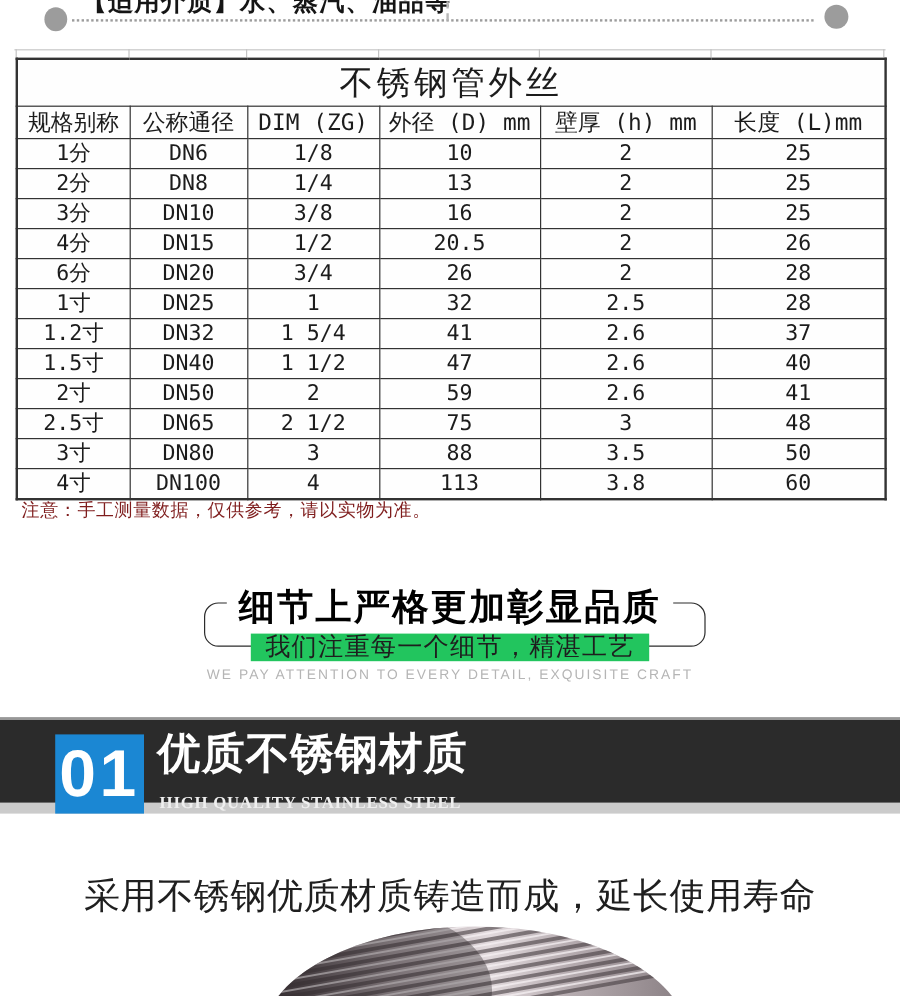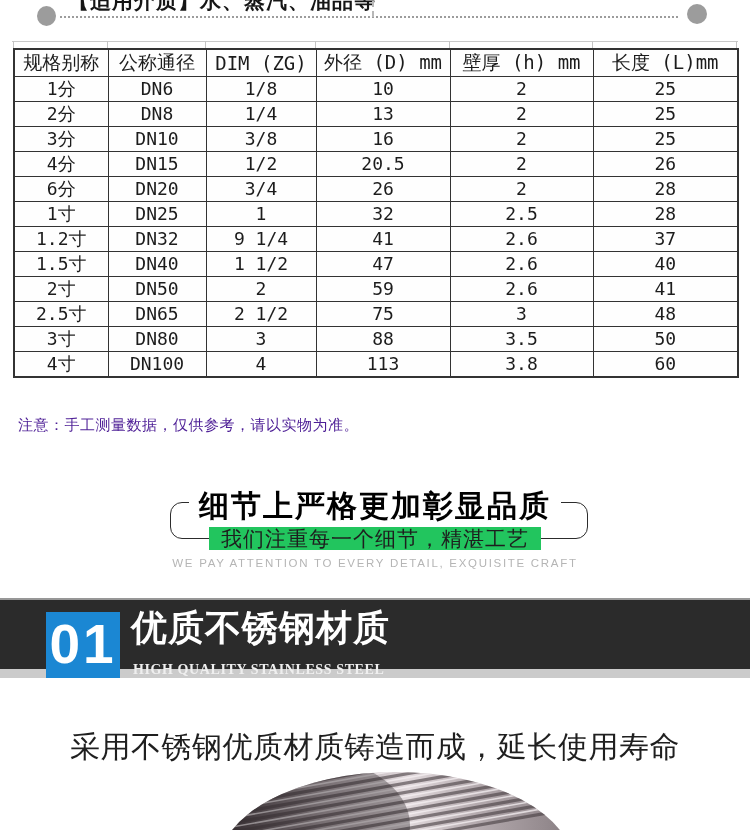--- a/index.html
+++ b/index.html
@@ -22,21 +22,21 @@
   
   .spec-table{position:absolute;left:13px;top:48px;width:724px;border-collapse:collapse;table-layout:fixed;
               background:#fefefe;color:#1c1c1c;font-family:"DejaVu Sans Mono","DejaVu Sans",monospace;
               border:2px solid #333;}
   .spec-table th,.spec-table td{border:1px solid #333;text-align:center;padding:0;overflow:hidden;white-space:nowrap;}
   .spec-table .title-cell{height:35px;font-size:28px;font-weight:400;letter-spacing:3px;
               font-family:"DejaVu Serif","Liberation Serif",serif;}
   .spec-table thead .head-row th{height:26px;font-size:19px;font-weight:500;}
   .spec-table tbody td{height:24px;font-size:18px;line-height:24px;}
 
-  .note{position:absolute;left:18px;top:416px;font-size:15px;color:#4c1d95;letter-spacing:0.5px;}
+  .note{position:absolute;left:18px;top:416px;font-size:15px;color:#7f1d1d;letter-spacing:0.5px;}
 
   
   .bracket{position:absolute;left:170px;top:502px;width:416px;height:35px;border:1.5px solid #2c2c2c;border-radius:12px;}
   .detail-title{position:absolute;left:0;top:486px;width:750px;text-align:center;font-size:30px;font-weight:700;color:#000;letter-spacing:2px;z-index:2;}
   .detail-title span{background:#fff;padding:0 10px;}
   .detail-sub{position:absolute;left:0;top:525px;width:750px;text-align:center;font-size:21px;color:#1e1e1e;letter-spacing:1px;z-index:2;}
   .detail-sub span{background:#22c55e;padding:0 12px;}
   .detail-en{position:absolute;left:0;top:557px;width:750px;text-align:center;font-size:11.5px;color:#b5b5b5;letter-spacing:1.7px;}
 
   
@@ -77,20 +77,23 @@
   <table class="spec-table">
     <colgroup>
       <col style="width:94px">
         <col style="width:98px">
         <col style="width:110px">
       <col style="width:134px">
         <col style="width:143px">
         <col style="width:145px">
     </colgroup>
     <thead>
+      <tr>
+        <th class="title-cell" colspan="6">不锈钢管外丝</th>
+      </tr>
       <tr class="head-row">
           <th>规格别称</th>
           <th>公称通径</th>
           <th>DIM (ZG)</th>
           <th>外径 (D) mm</th>
           <th>壁厚 (h) mm</th>
           <th>长度 (L)mm</th>
         </tr>
     </thead>
     <tbody>
@@ -138,21 +141,21 @@
           <td>1寸</td>
           <td>DN25</td>
           <td>1</td>
           <td>32</td>
           <td>2.5</td>
           <td>28</td>
         </tr>
         <tr>
           <td>1.2寸</td>
           <td>DN32</td>
-          <td>9 1/4</td>
+          <td>1 5/4</td>
           <td>41</td>
           <td>2.6</td>
           <td>37</td>
         </tr>
         <tr>
           <td>1.5寸</td>
           <td>DN40</td>
           <td>1 1/2</td>
           <td>47</td>
           <td>2.6</td>

